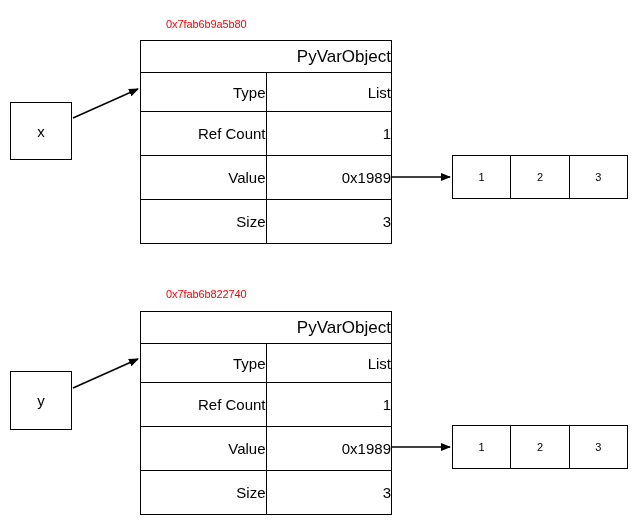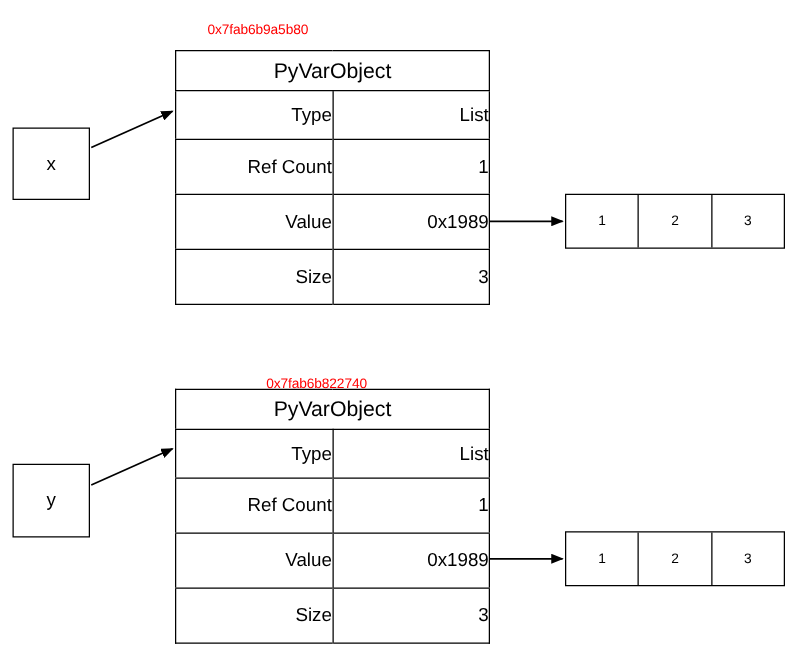--- a/index.html
+++ b/index.html
@@ -57,21 +57,21 @@
   .obj-table {
     position: absolute;
     border: 1.6px solid #000;
     background: #fff;
     box-sizing: border-box;
     border-collapse: collapse;
     table-layout: fixed;
   }
   .obj-table .hdr-cell {
     border-bottom: 1.6px solid #000;
-    text-align: center;
+    text-align: right;
     font-size: 17px;
     height: 31px;
     padding: 0;
   }
   .obj-table td.k,
   .obj-table td.v {
     border-top: 1.6px solid #000;
     text-align: right;
     font-size: 15px;
     padding: 0;
@@ -162,21 +162,21 @@
   <div class="list-box" style="left:452px; top:155px; width:176px; height:44px;">
     <div class="list-cell">1</div>
     <div class="list-cell">2</div>
     <div class="list-cell">3</div>
   </div>
 
   <div class="var-box" style="left:10px; top:371px; width:62px; height:59px;">
     <span>y</span>
   </div>
 
-  <div class="addr-label" style="left:142px; top:301px; color:#ff0000;margin-left:47px;">0x7fab6b822740</div>
+  <div class="addr-label" style="left:142px; top:288px; color:#ff0000;">0x7fab6b822740</div>
 
   <table class="obj-table" style="left:140px; top:311px; width:252px; height:204px;">
     <tbody>
       <tr>
         <td class="hdr-cell" colspan="2">PyVarObject</td>
       </tr>
       <tr class="first-row">
         <td class="k">Type</td>
         <td class="v">List</td>
       </tr>

